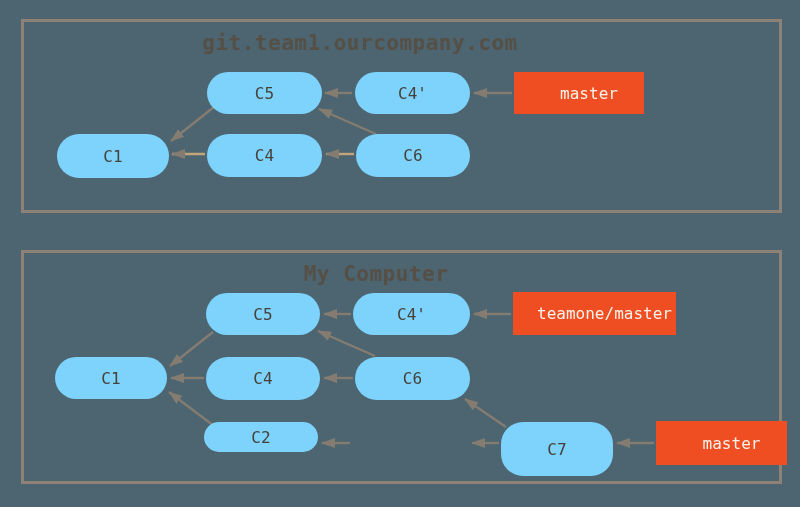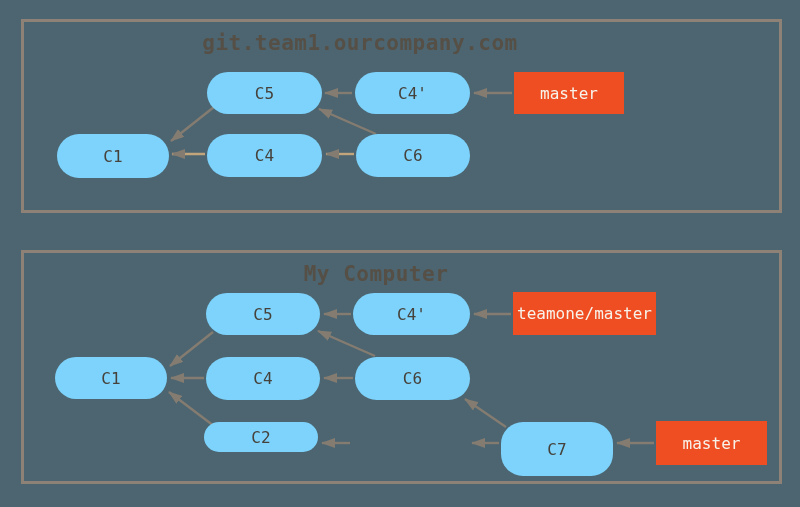--- a/index.html
+++ b/index.html
@@ -38,20 +38,21 @@
   }
   .ref {
     position: absolute;
     background: #EF4E23;
     display: flex;
     align-items: center;
     justify-content: center;
     font-size: 16px;
     color: #F7F3EA;
     white-space: nowrap;
+    padding-left: 20px;
   }
   .edges {
     position: absolute;
     left: 0;
     top: 0;
     pointer-events: none;
   }
   .edge { stroke: #857C71; stroke-width: 2.4; }
   .edge.alt { stroke: #C2A57B; }
 </style>

